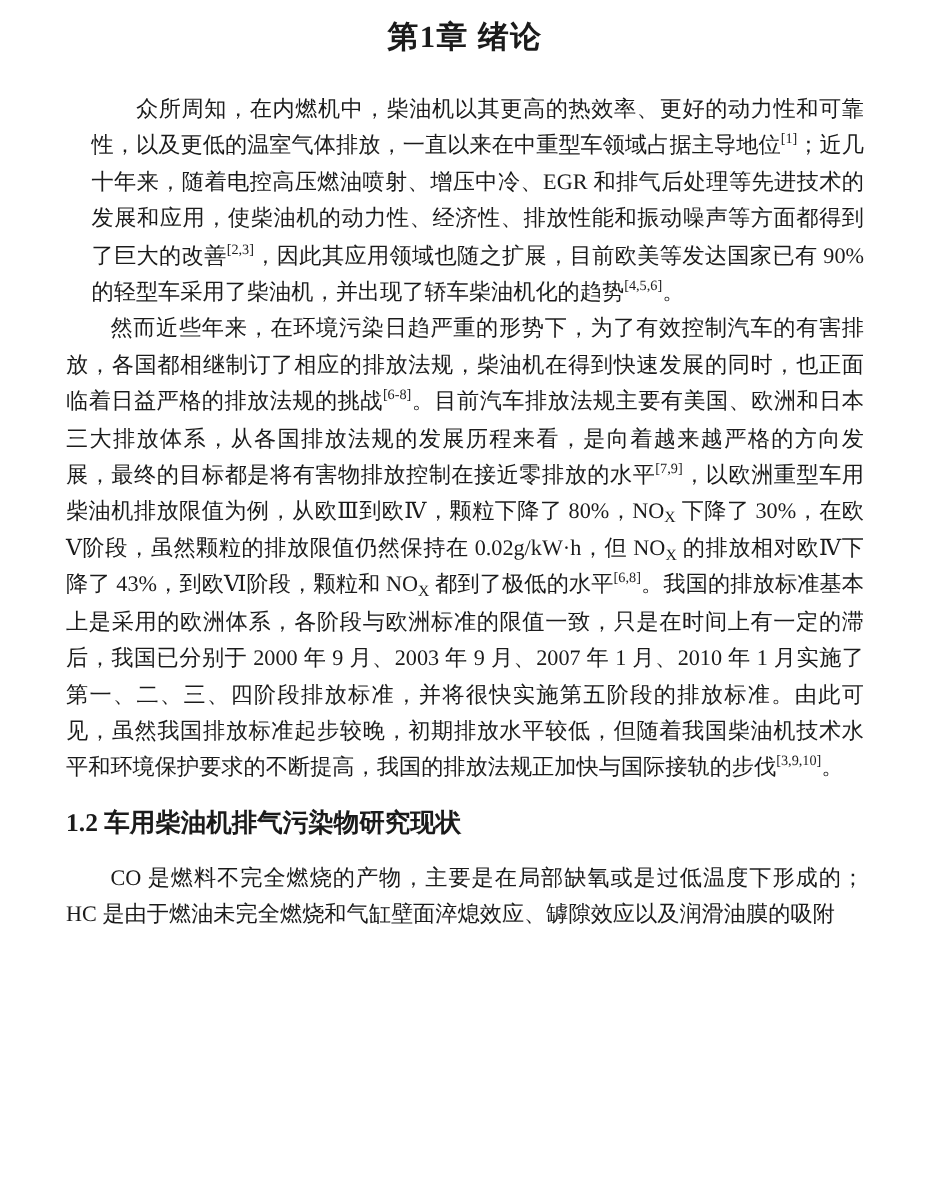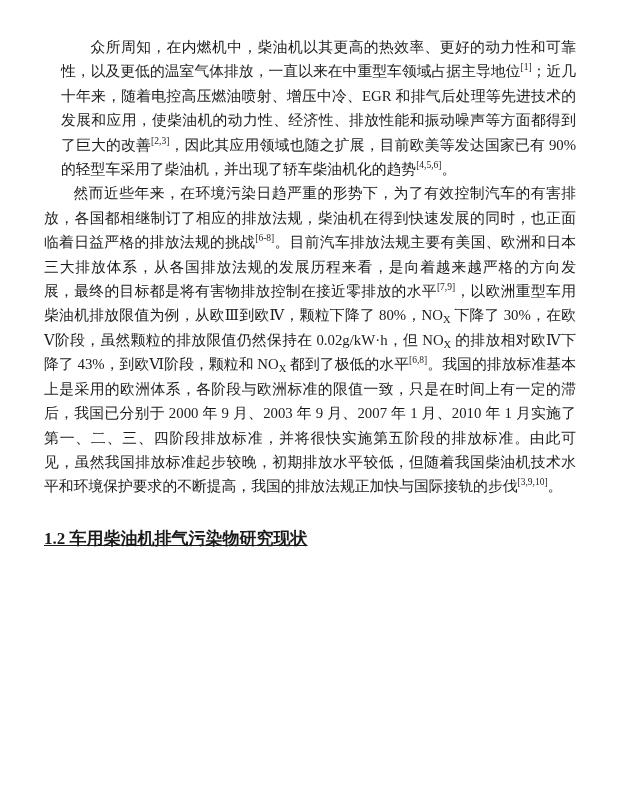--- a/index.html
+++ b/index.html
@@ -25,23 +25,22 @@
   .section-heading {
     font-weight: bold;
     line-height: 22px;
   }
   .section-heading.first {
     font-size: 16.5px;
     margin-top: 48px;
   }
   .section-heading.second {
     font-size: 17px;
-    margin-top: 29px;
+    margin-top: 13px;
     margin-bottom: 14px;
-    text-decoration: underline;
   }
   .body-para {
     font-size: 14.8px;
     line-height: 24.4px;
     text-align: justify;
     text-indent: 2em;
     margin: 0;
   }
   .body-para.after-heading { margin-top: 23px; margin-left: 17px; }
   sup {
@@ -54,23 +53,25 @@
     font-size: 10.5px;
     line-height: 0;
     vertical-align: -3px;
   }
 </style>
 </head>
 <body>
 
 <div class="page">
 
+  <h1 class="chapter-title">第1章 绪论</h1>
 
 
   <p class="body-para after-heading"><span>众所周知，在内燃机中，柴油机以其更高的热效率、更好的动力性和可靠性，以及更低的温室气体排放，一直以来在中重型车领域占据主导地位</span><sup>[1]</sup><span>；近几十年来，随着电控高压燃油喷射、增压中冷、EGR 和排气后处理等先进技术的发展和应用，使柴油机的动力性、经济性、排放性能和振动噪声等方面都得到了巨大的改善</span><sup>[2,3]</sup><span>，因此其应用领域也随之扩展，目前欧美等发达国家已有 90%的轻型车采用了柴油机，并出现了轿车柴油机化的趋势</span><sup>[4,5,6]</sup><span>。</span></p>
 
   <p class="body-para"><span>然而近些年来，在环境污染日趋严重的形势下，为了有效控制汽车的有害排放，各国都相继制订了相应的排放法规，柴油机在得到快速发展的同时，也正面临着日益严格的排放法规的挑战</span><sup>[6-8]</sup><span>。目前汽车排放法规主要有美国、欧洲和日本三大排放体系，从各国排放法规的发展历程来看，是向着越来越严格的方向发展，最终的目标都是将有害物排放控制在接近零排放的水平</span><sup>[7,9]</sup><span>，以欧洲重型车用柴油机排放限值为例，从欧Ⅲ到欧Ⅳ，颗粒下降了 80%，NO</span><sub>X</sub><span> 下降了 30%，在欧Ⅴ阶段，虽然颗粒的排放限值仍然保持在 0.02g/kW·h，但 NO</span><sub>X</sub><span> 的排放相对欧Ⅳ下降了 43%，到欧Ⅵ阶段，颗粒和 NO</span><sub>X</sub><span> 都到了极低的水平</span><sup>[6,8]</sup><span>。我国的排放标准基本上是采用的欧洲体系，各阶段与欧洲标准的限值一致，只是在时间上有一定的滞后，我国已分别于 2000 年 9 月、2003 年 9 月、2007 年 1 月、2010 年 1 月实施了第一、二、三、四阶段排放标准，并将很快实施第五阶段的排放标准。由此可见，虽然我国排放标准起步较晚，初期排放水平较低，但随着我国柴油机技术水平和环境保护要求的不断提高，我国的排放法规正加快与国际接轨的步伐</span><sup>[3,9,10]</sup><span>。</span></p>
 
   <h2 class="section-heading second">1.2 车用柴油机排气污染物研究现状</h2>
 
 
+  <p class="body-para"><span>CO 是燃料不完全燃烧的产物，主要是在局部缺氧或是过低温度下形成的；HC 是由于燃油未完全燃烧和气缸壁面淬熄效应、罅隙效应以及润滑油膜的吸附</span></p>
 
 </div>
 
 </body></html>

